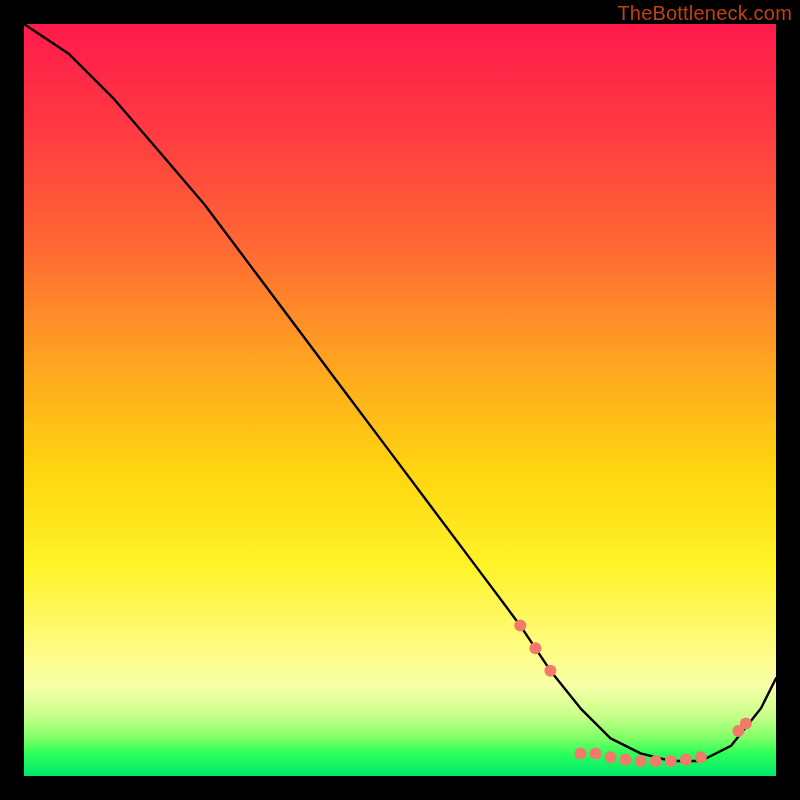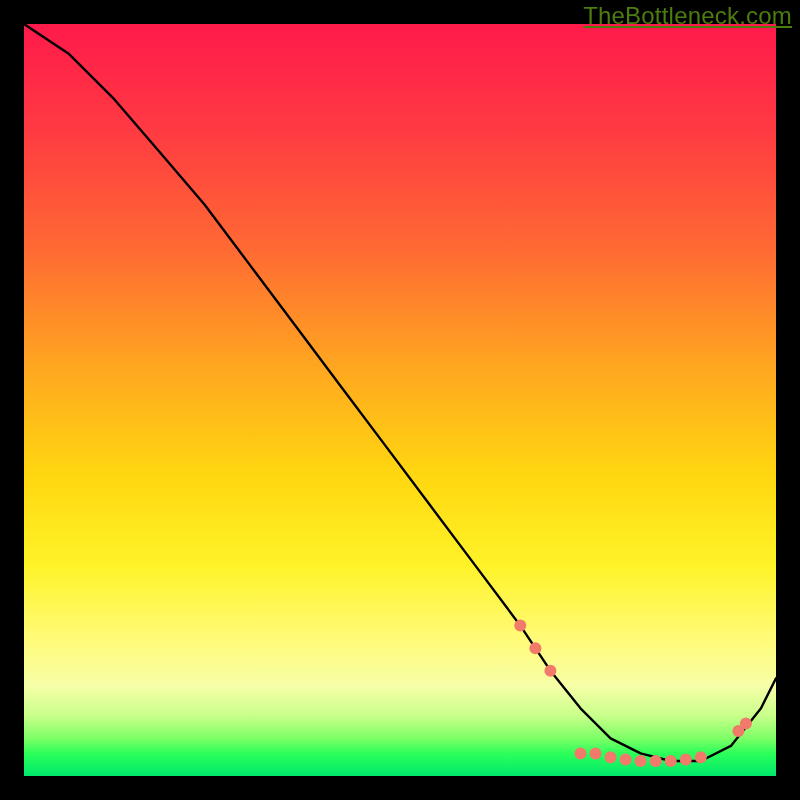--- a/index.html
+++ b/index.html
@@ -37,26 +37,25 @@
       #c8ff8a 92%,
       #7dff66 95%,
       #2cff5a 97%,
       #00e86b 100%
     );
   }
   .watermark {
     position: absolute;
     top: 2px;
     right: 8px;
-    color: #4d7c0f;
-    font-size: 24px;
+    color: #c2410c;
+    font-size: 20px;
     font-weight: 500;
     letter-spacing: 0.2px;
     user-select: none;
-    text-decoration: underline;
   }
   svg.curve {
     position: absolute;
     left: 0;
     top: 0;
     width: 752px;
     height: 752px;
   }
 </style>
 </head>

